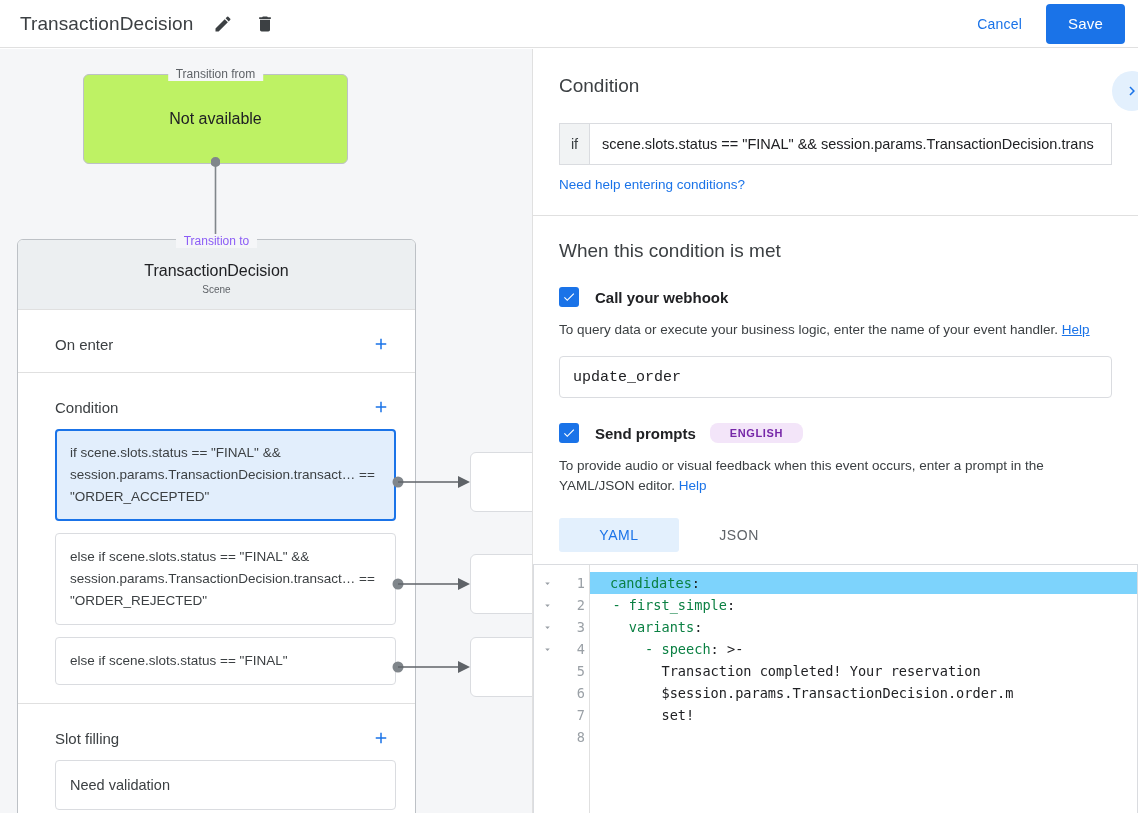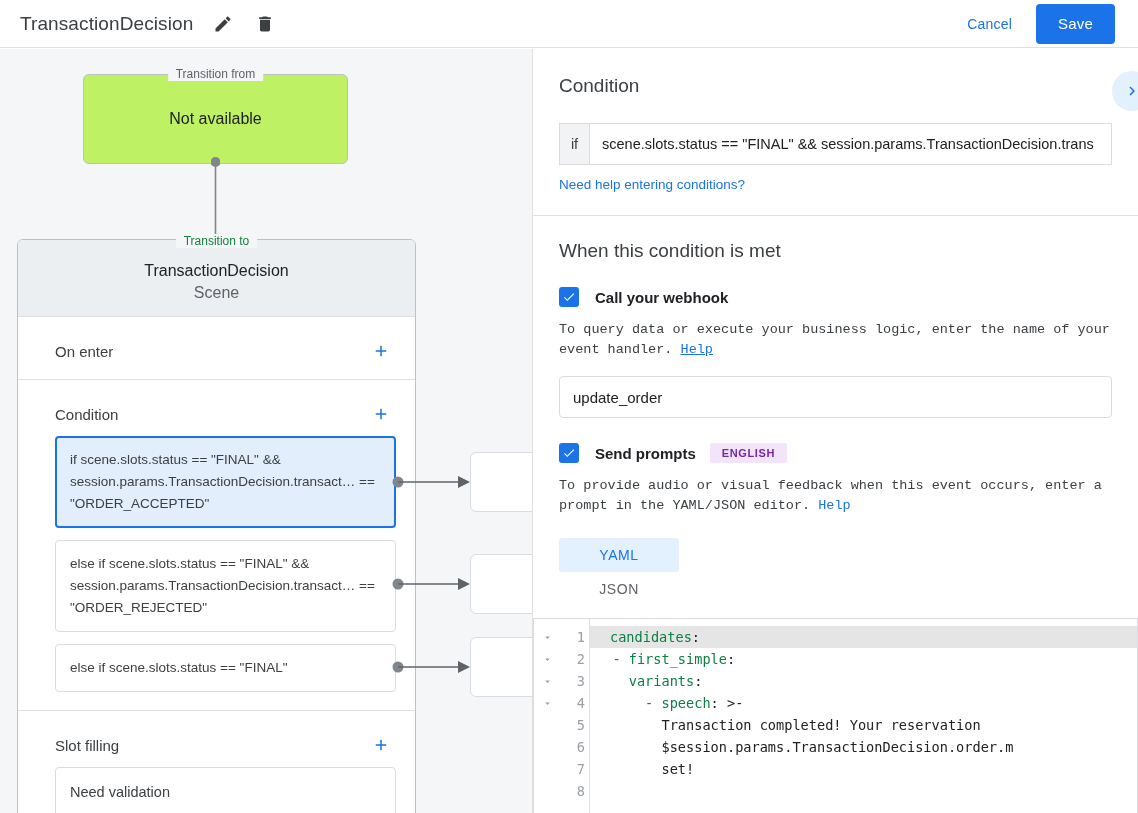--- a/index.html
+++ b/index.html
@@ -24,21 +24,21 @@
     letter-spacing: 0.1px;
     white-space: nowrap;
   }
   .hdr-icon {
     width: 24px; height: 24px; margin-left: 18px;
     display: flex; align-items: center; justify-content: center;
     cursor: pointer;
   }
   .hdr-icon svg { display: block; }
   #topbar-right {
-    margin-left: auto; display: flex; padding-right: 23px;
+    margin-left: auto; display: flex; padding-right: 13px;
   }
   #cancel-button {
     font-size: 14px; font-weight: 500; color: #1a73e8;
     background: none; border: none; cursor: pointer;
     padding: 9px 10px; letter-spacing: .2px;
     font-family: inherit;
   }
   #save-button {
     margin-left: 14px;
     background: #1a73e8; color: #fff; border: none; border-radius: 4px;
@@ -88,30 +88,30 @@
     border: 1px solid #bdc1c6; border-radius: 6px;
     background: #ffffff; overflow: hidden;
     min-height: 600px;
   }
   #transition-to-legend {
     position: absolute; left: 17px; top: 182px; width: 399px;
     text-align: center; pointer-events: none; z-index: 4;
   }
   #transition-to-legend span {
     background: #f5f6f8; padding: 0 8px;
-    font-size: 12px; color: #15803d;
+    font-size: 12px; color: #8b5cf6;
   }
   #tt-header {
     background: #eceff1;
     padding: 22px 0 14px;
     text-align: center;
     border-bottom: 1px solid #e0e0e0;
   }
   #tt-name { font-size: 16px; color: #202124; }
-  #tt-sub { font-size: 16px; color: #5f6368; margin-top: 4px; }
+  #tt-sub { font-size: 10px; color: #5f6368; margin-top: 4px; }
 
   .section {
     border-bottom: 1px solid #e0e0e0;
     padding: 0 0 0 0;
   }
   .section-head {
     display: flex; align-items: center;
     padding: 18px 22px 0 37px;
     height: 50px;
     justify-content: center;
@@ -210,36 +210,36 @@
     width: 20px; height: 20px; border-radius: 3px;
     background: #1a73e8;
     display: flex; align-items: center; justify-content: center;
     cursor: pointer; flex: 0 0 20px;
   }
   .chk-label { margin-left: 16px; font-size: 15px; font-weight: 700; color: #202124; }
   .badge {
     margin-left: 14px;
     background: #f3e5f9; color: #7627a8;
     font-size: 11px; font-weight: 700; letter-spacing: .6px;
-    padding: 4px 12px; border-radius: 2px;
+    padding: 4px 20px; border-radius: 8px;
   }
   .helper {
-    margin-top: 13px; font-size: 13.5px; line-height: 20px; color: #3c4043; font-family: Liberation Mono, monospace;
+    margin-top: 13px; font-size: 13.5px; line-height: 20px; color: #3c4043;
   }
   .helper a { color: #1a73e8; text-decoration: underline; cursor: pointer; }
   .helper a.plain { text-decoration: none; }
 
   #webhook-input {
     margin-top: 16px; width: 100%; height: 42px;
     border: 1px solid #dadce0; border-radius: 4px;
-    font-family: Liberation Sans, sans-serif; font-size: 15px; color: #202124;
+    font-family: Liberation Mono, monospace; font-size: 15px; color: #202124;
     padding: 0 13px; outline: none;
   }
 
-  #fmt-tabs { display: flex; margin-top: 22px; flex-direction: column; }
+  #fmt-tabs { display: flex; margin-top: 22px; }
   .fmt-tab {
     width: 120px; height: 34px;
     display: flex; align-items: center; justify-content: center;
     font-size: 14px; font-weight: 500; letter-spacing: .6px;
     color: #5f6368; cursor: pointer; border-radius: 3px;
   }
   .fmt-tab.active { color: #1a73e8; background: #e3f0fd; }
 
   
   #editor {
@@ -258,21 +258,21 @@
   }
   .fold-cell { height: 22px; display: flex; align-items: center; justify-content: center; cursor: pointer; }
   #num-gutter {
     width: 30px; flex: 0 0 30px; padding-top: 7px;
     text-align: right; color: #9aa0a6;
     border-right: 1px solid #e0e0e0;
   }
   .num-cell { height: 22px; padding-right: 4px; }
   #code-area { flex: 1; padding-top: 7px; position: relative; overflow: hidden; }
   .code-line { height: 22px; white-space: pre; padding-left: 6px; color: #202124; }
-  .code-line.hl { background: #e5e5e5; padding-left: 20px; }
+  .code-line.hl { background: #7dd3fc; padding-left: 20px; }
   .tok-key { color: #0b8043; }
   .tok-punct { color: #202124; }
 </style>
 </head>
 <body>
 
 <div id="topbar">
   <div id="page-title">TransactionDecision</div>
 
   <div class="hdr-icon">

